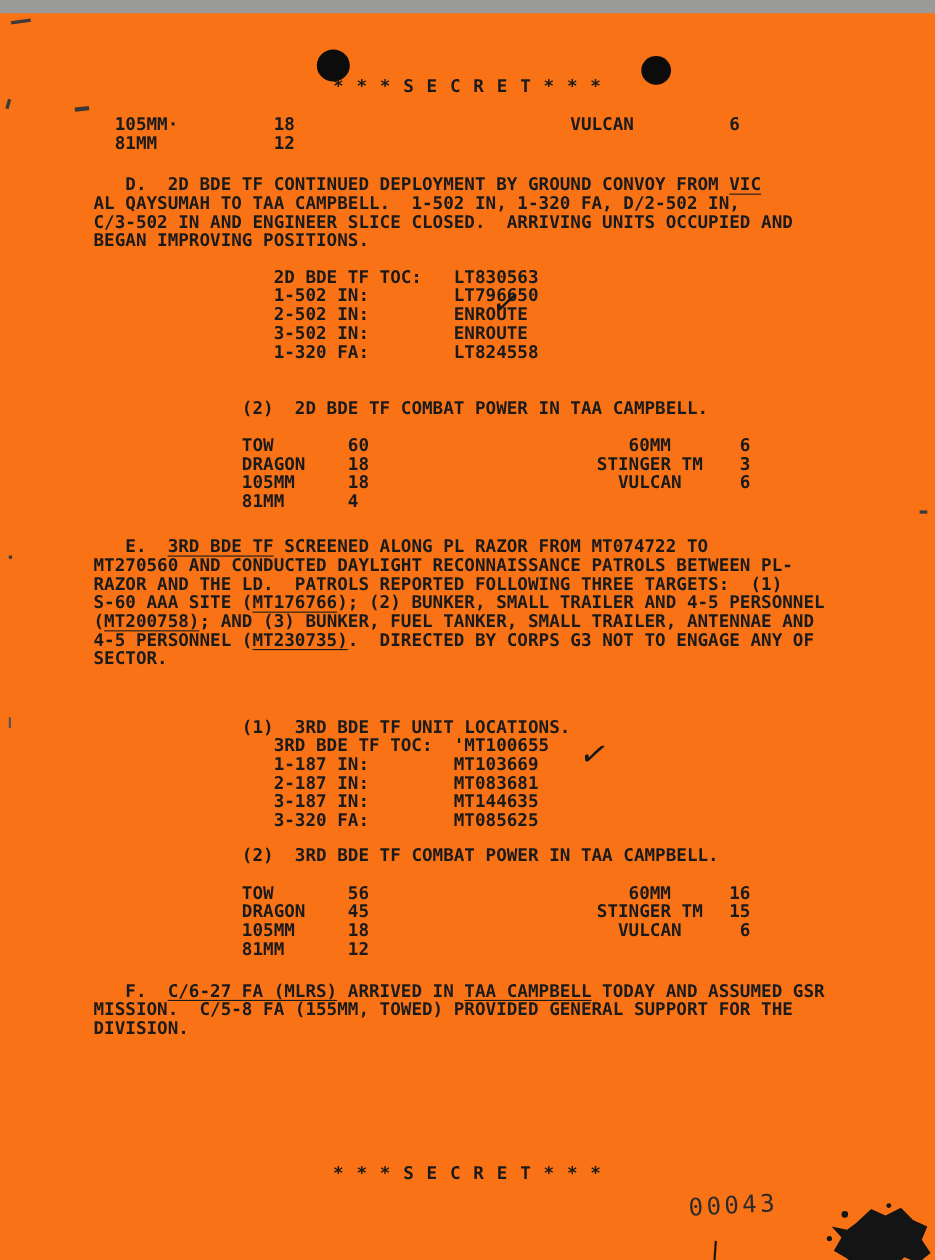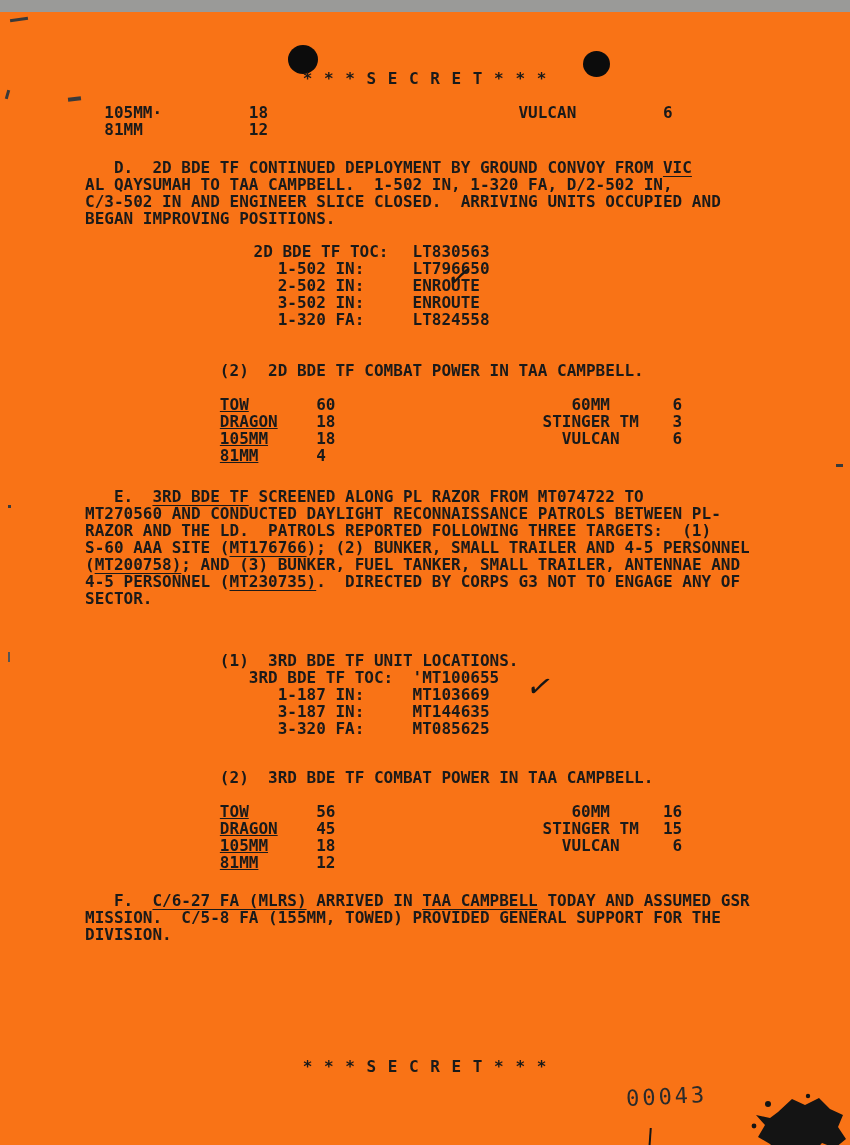--- a/index.html
+++ b/index.html
@@ -10,33 +10,33 @@
     font-size:16px;line-height:17px;font-weight:bold;color:#1a1a1a;
   }
   .blk{position:absolute;left:85px;}
   .ln{display:block;white-space:pre;}
   .ln span{white-space:pre;}
   .u{text-decoration:underline;text-underline-offset:3px;}
   .secret{position:absolute;left:0;right:0;text-align:center;letter-spacing:1px;white-space:pre;}
   .heading{white-space:pre;padding-left:14ch;}
   
   .crow{display:flex;padding-left:14ch;}
-  .cn{display:inline-block;width:10ch;white-space:pre;text-decoration:underline;}
+  .cn{display:inline-block;width:10ch;white-space:pre;}
   .cv{display:inline-block;width:21ch;white-space:pre;}
   .crn{display:inline-block;width:15ch;white-space:pre;text-align:center;}
   .crv{display:inline-block;width:2ch;text-align:right;white-space:pre;}
   
   .frow{display:flex;padding-left:2ch;}
   .fn{display:inline-block;width:15ch;white-space:pre;}
   .fv{display:inline-block;width:28ch;white-space:pre;}
   .frn{display:inline-block;width:14ch;white-space:pre;}
   .frv{display:inline-block;width:2ch;text-align:right;white-space:pre;}
   
   .ulrow{display:flex;padding-left:17ch;}
-  .ullab{display:inline-block;width:15ch;text-align:center;margin-right:2ch;white-space:pre;}
+  .ullab{display:inline-block;width:15ch;text-align:left;margin-right:2ch;white-space:pre;}
   .ulval{display:inline-block;white-space:pre;}
   
   .hole{position:absolute;background:#0c0c0c;border-radius:50%;}
   .hole-l{left:288px;top:33px;width:30px;height:29px;}
   .hole-r{left:583px;top:39px;width:27px;height:26px;}
   .check{position:absolute;font-size:34px;font-weight:normal;color:#161616;
          transform:rotate(6deg) skewX(-8deg);line-height:34px;}
   .check-1{left:450px;top:246px;}
   .check-2{left:530px;top:656px;}
   .pagenum{position:absolute;left:626px;top:1076px;font-size:22px;font-weight:normal;
@@ -158,20 +158,24 @@
     <div class="heading">(1)  3RD BDE TF UNIT LOCATIONS.</div>
     <div class="ulrow">
         <span class="ullab">3RD BDE TF TOC:</span>
         <span class="ulval">'MT100655</span>
       </div>
     <div class="ulrow">
         <span class="ullab">1-187 IN:</span>
         <span class="ulval">MT103669</span>
       </div>
     <div class="ulrow">
+        <span class="ullab">2-187 IN:</span>
+        <span class="ulval">MT083681</span>
+      </div>
+    <div class="ulrow">
         <span class="ullab">3-187 IN:</span>
         <span class="ulval">MT144635</span>
       </div>
     <div class="ulrow">
         <span class="ullab">3-320 FA:</span>
         <span class="ulval">MT085625</span>
       </div>
   </div>
 
   <div class="check check-2">✓</div>

